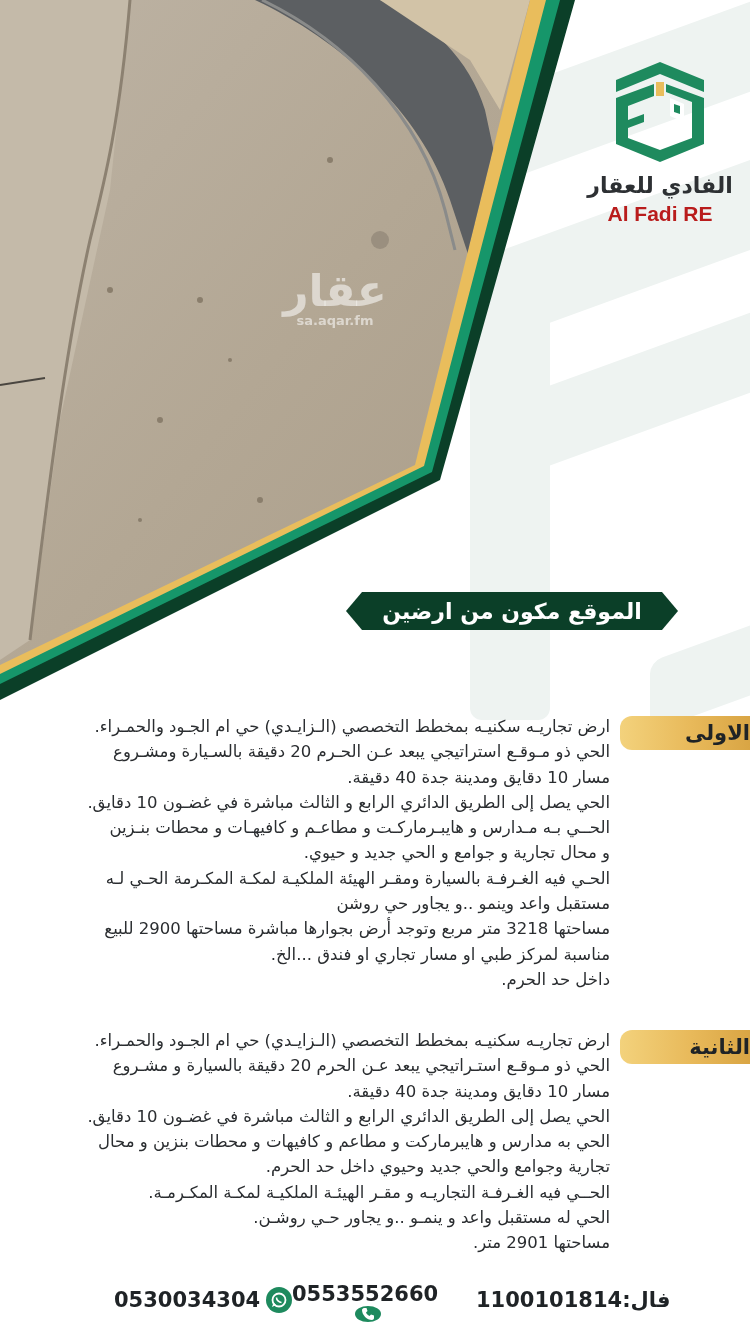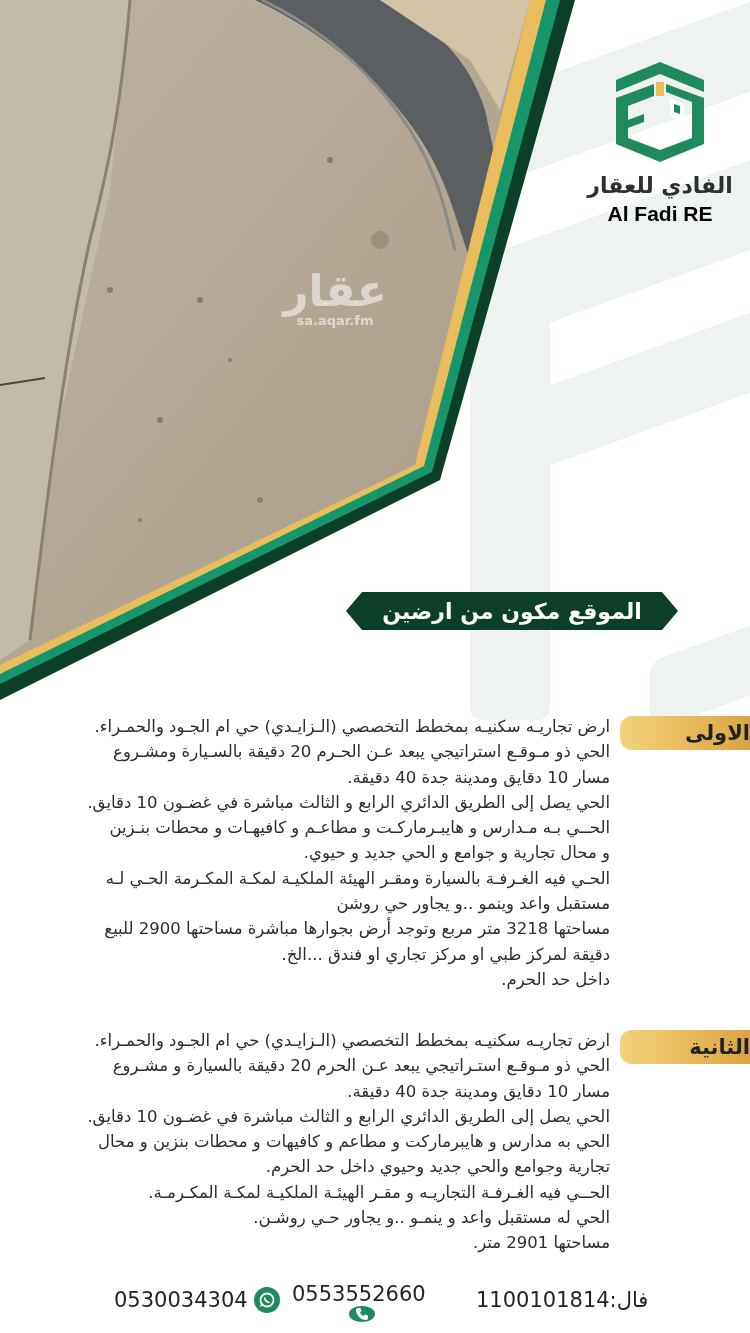--- a/index.html
+++ b/index.html
@@ -17,21 +17,21 @@
       position: absolute; left: 270px; top: 268px; width: 130px; text-align: center;
       color: rgba(255,255,255,0.55);
     }
     .watermark .wm-ar { font-size: 44px; font-weight: bold; line-height: 46px; letter-spacing: 1px; }
     .watermark .wm-en { font-size: 13px; font-weight: bold; line-height: 14px; }
 
     
     .logo { position: absolute; left: 585px; top: 62px; width: 150px; text-align: center; }
     .logo svg { display: block; margin: 0 auto; }
     .logo-ar { margin-top: 10px; font-size: 22px; font-weight: bold; color: #2d3033; direction: rtl; line-height: 28px; }
-    .logo-en { font-size: 21px; font-weight: bold; color: #000000; line-height: 28px; font-family: "Liberation Sans", sans-serif; }
+    .logo-en { font-size: 21px; font-weight: bold; color: #b91c1c; line-height: 28px; font-family: "Liberation Sans", sans-serif; }
 
     
     .banner {
       position: absolute; left: 346px; top: 592px; width: 332px; height: 38px;
       background: #0b3f28;
       clip-path: polygon(16px 0, calc(100% - 16px) 0, 100% 50%, calc(100% - 16px) 100%, 16px 100%, 0 50%);
       display: flex; align-items: center; justify-content: center;
       color: #ffffff; font-size: 22px; font-weight: bold; direction: rtl;
     }
 
@@ -50,21 +50,21 @@
       direction: rtl; text-align: right;
       font-size: 16.5px; line-height: 25.3px; color: #2a2d30;
     }
     .body-text p { white-space: nowrap; }
 
     
     .footer {
       position: absolute; left: 0; top: 1282px; width: 750px; height: 36px;
     }
     .contact { position: absolute; top: 0; height: 36px; display: flex; align-items: center;
-      font-size: 21px; font-weight: normal; color: #1f2326; font-family: "DejaVu Sans", sans-serif; }
+      font-size: 21px; font-weight: bold; color: #1f2326; font-family: "DejaVu Sans", sans-serif; }
     .circle-icon { width: 26px; height: 26px; border-radius: 50%; background: #1e8a5e;
       display: inline-flex; align-items: center; justify-content: center; margin-left: 6px; }
     .fal { direction: ltr; }
   </style>
 </head>
 <body>
 
 <div class="bg-shape" style="left:480px; top:40px; width:330px; height:90px; transform:skewY(-20deg);"></div>
 <div class="bg-shape" style="left:470px; top:200px; width:340px; height:90px; transform:skewY(-20deg);"></div>
 <div class="bg-shape" style="left:470px; top:360px; width:300px; height:80px; transform:skewY(-20deg);"></div>
@@ -135,21 +135,21 @@
   <div class="body-text" style="top:-2px;">
     <p>ارض تجاريـه سكنيـه بمخطط التخصصي (الـزايـدي) حي ام الجـود والحمـراء.</p>
     <p>الحي ذو مـوقـع استراتيجي يبعد عـن الحـرم 20 دقيقة بالسـيارة ومشـروع</p>
     <p>مسار 10 دقايق ومدينة جدة 40 دقيقة.</p>
     <p>الحي يصل إلى الطريق الدائري الرابع و الثالث مباشرة في غضـون 10 دقايق.</p>
     <p>الحــي بـه مـدارس و هايبـرماركـت و مطاعـم و كافيهـات و محطات بنـزين</p>
     <p>و محال تجارية و جوامع و الحي جديد و حيوي.</p>
     <p>الحـي فيه الغـرفـة بالسيارة ومقـر الهيئة الملكيـة لمكـة المكـرمة الحـي لـه</p>
     <p>مستقبل واعد وينمو ..و يجاور حي روشن</p>
     <p>مساحتها 3218 متر مربع  وتوجد أرض بجوارها مباشرة مساحتها 2900 للبيع</p>
-    <p>دقيقة لمركز طبي او مركز تجاري او فندق ...الخ.</p>
+    <p>مناسبة لمركز طبي او مسار تجاري او فندق ...الخ.</p>
     <p>داخل حد الحرم.</p>
   </div>
 </div>
 
 <div class="section" style="top:1030px;">
   <div class="tag" style="top:0;">الثانية</div>
   <div class="body-text" style="top:-2px;">
     <p>ارض تجاريـه سكنيـه بمخطط التخصصي (الـزايـدي) حي ام الجـود والحمـراء.</p>
     <p>الحي ذو مـوقـع استـراتيجي يبعد عـن الحرم 20 دقيقة بالسيارة و مشـروع</p>
     <p>مسار 10 دقايق ومدينة جدة 40 دقيقة.</p>

